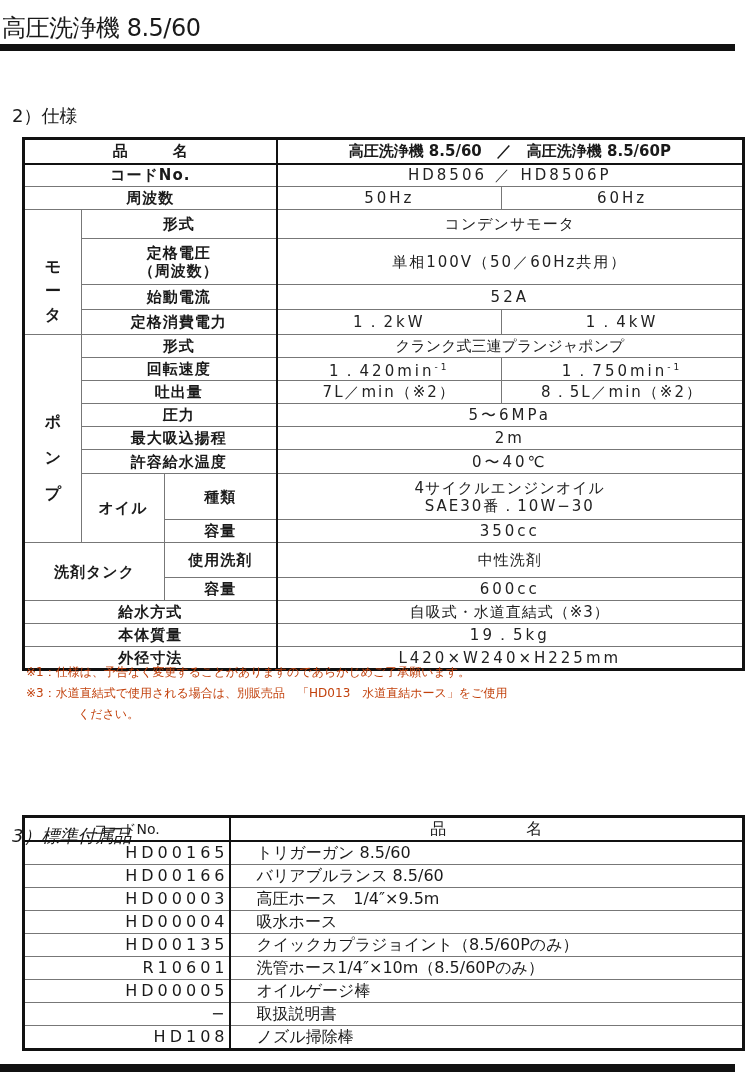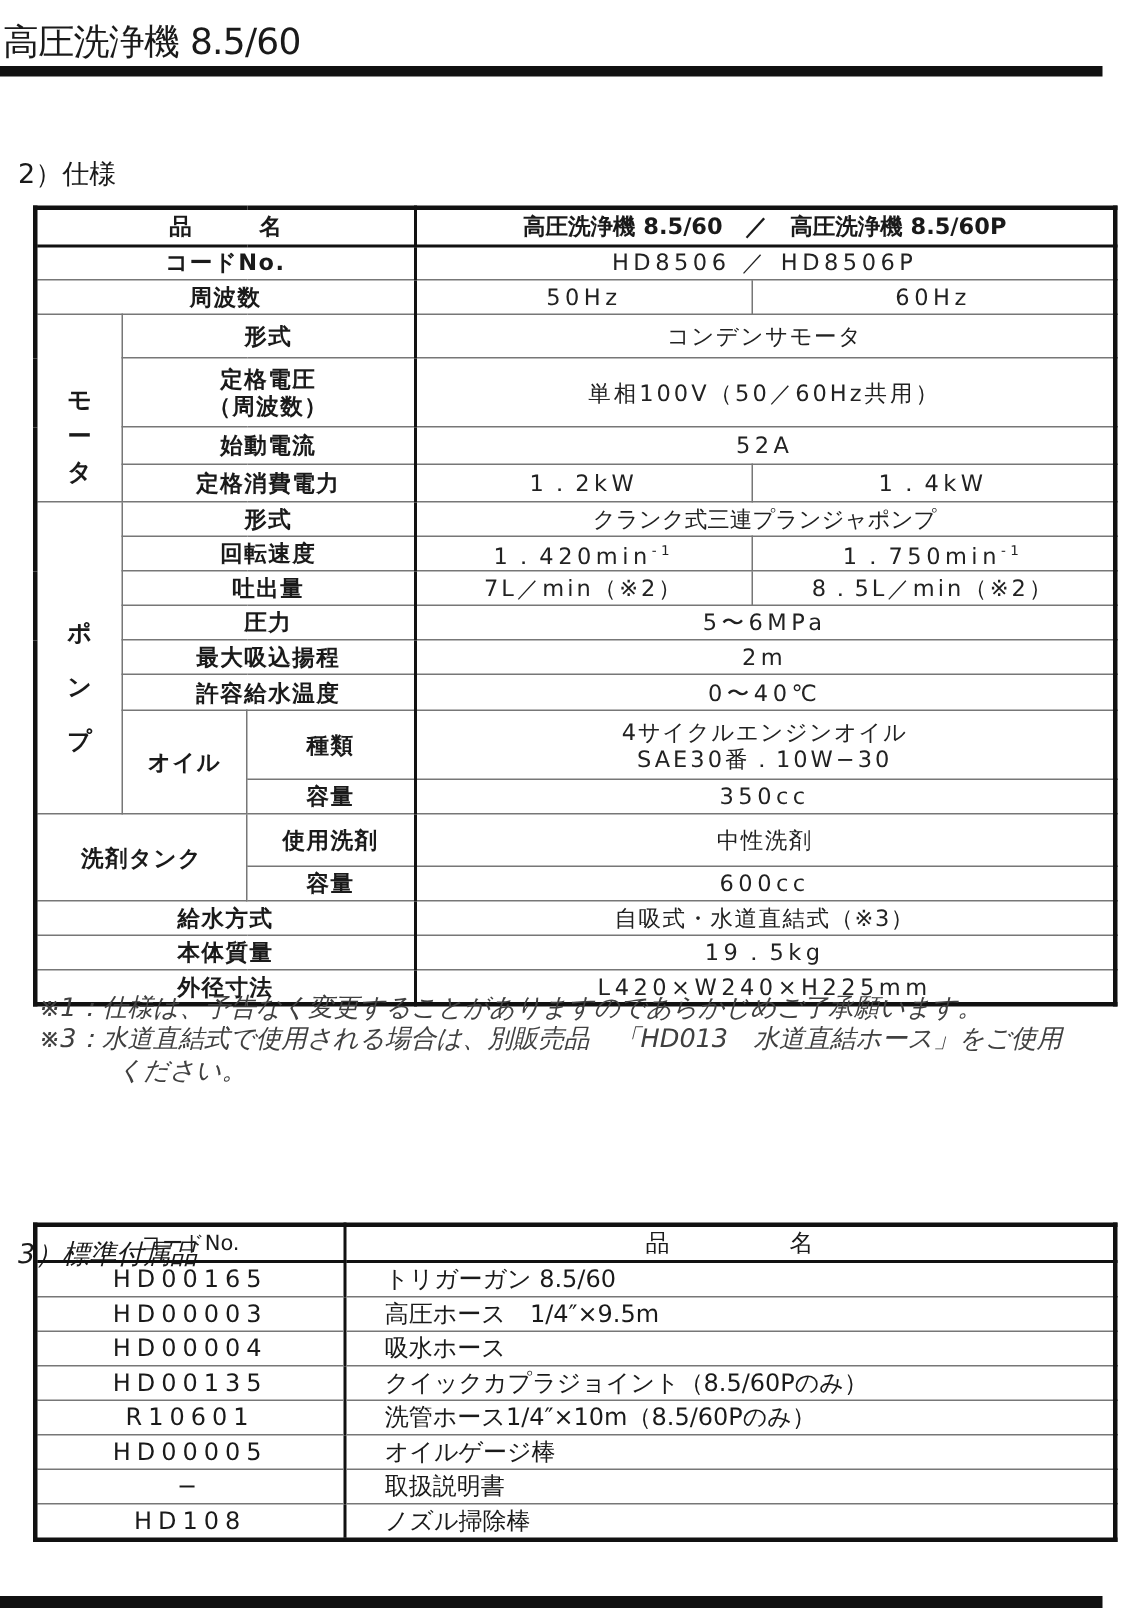--- a/index.html
+++ b/index.html
@@ -15,28 +15,28 @@
   table.spec td { border: 1px solid #777; text-align: center; vertical-align: middle; padding: 0;
                   font-size: 15px; line-height: 18px; overflow: hidden; white-space: nowrap; }
   table.spec td.lbl { font-weight: 700; letter-spacing: 1px; }
   table.spec td.val { letter-spacing: 3px; color: #222; }
   table.spec td.sep-r { border-right: 2px solid #111; }
   table.spec tr.hdr td { border-bottom: 2px solid #111; font-weight: 700; }
   table.spec td.vertical { font-weight: 700; font-size: 16px; line-height: 24px; white-space: normal; }
   .vert-word { display: inline-block; width: 18px; word-break: break-all; white-space: normal; margin-top: 38px; }
   sup { font-size: 9px; }
 
-  .notes { position: absolute; left: 26px; top: 662px; font-size: 17px; line-height: 21px; color: #404040; font-style: italic; }
+  .notes { position: absolute; left: 26px; top: 662px; font-size: 12px; line-height: 21px; color: #c2410c; }
   .note-cont { padding-left: 52px; }
 
   table.acc { position: absolute; left: 22px; top: 815px; width: 720px; border-collapse: collapse;
               border: 3px solid #111; table-layout: fixed; }
   table.acc td { border: 1px solid #777; font-size: 16px; height: 22px; padding: 0; line-height: 20px; white-space: nowrap; }
   table.acc tr.hdr td { border-bottom: 2px solid #111; text-align: center; }
-  table.acc td.code { text-align: center; letter-spacing: 4px; border-right: 2px solid #111; }
+  table.acc td.code { text-align: right; letter-spacing: 4px; border-right: 2px solid #111; }
   table.acc td.name { padding-left: 26px; }
 </style>
 </head>
 <body>
 
 <div class="page-title">高圧洗浄機 8.5/60</div>
 <div class="title-rule"></div>
 
 <div class="section-head" style="top:104px;">2）仕様</div>
 
@@ -166,20 +166,24 @@
   <tbody>
       <tr class="hdr">
     <td class="code" style="letter-spacing:0;font-size:14px">コードNo.</td>
     <td>品　　　　　名</td>
   </tr>
   <tr>
     <td class="code">HD00165</td>
     <td class="name">トリガーガン 8.5/60</td>
   </tr>
   <tr>
+    <td class="code">HD00166</td>
+    <td class="name">バリアブルランス 8.5/60</td>
+  </tr>
+  <tr>
     <td class="code">HD00003</td>
     <td class="name">高圧ホース　1/4″×9.5m</td>
   </tr>
   <tr>
     <td class="code">HD00004</td>
     <td class="name">吸水ホース</td>
   </tr>
   <tr>
     <td class="code">HD00135</td>
     <td class="name">クイックカプラジョイント（8.5/60Pのみ）</td>

